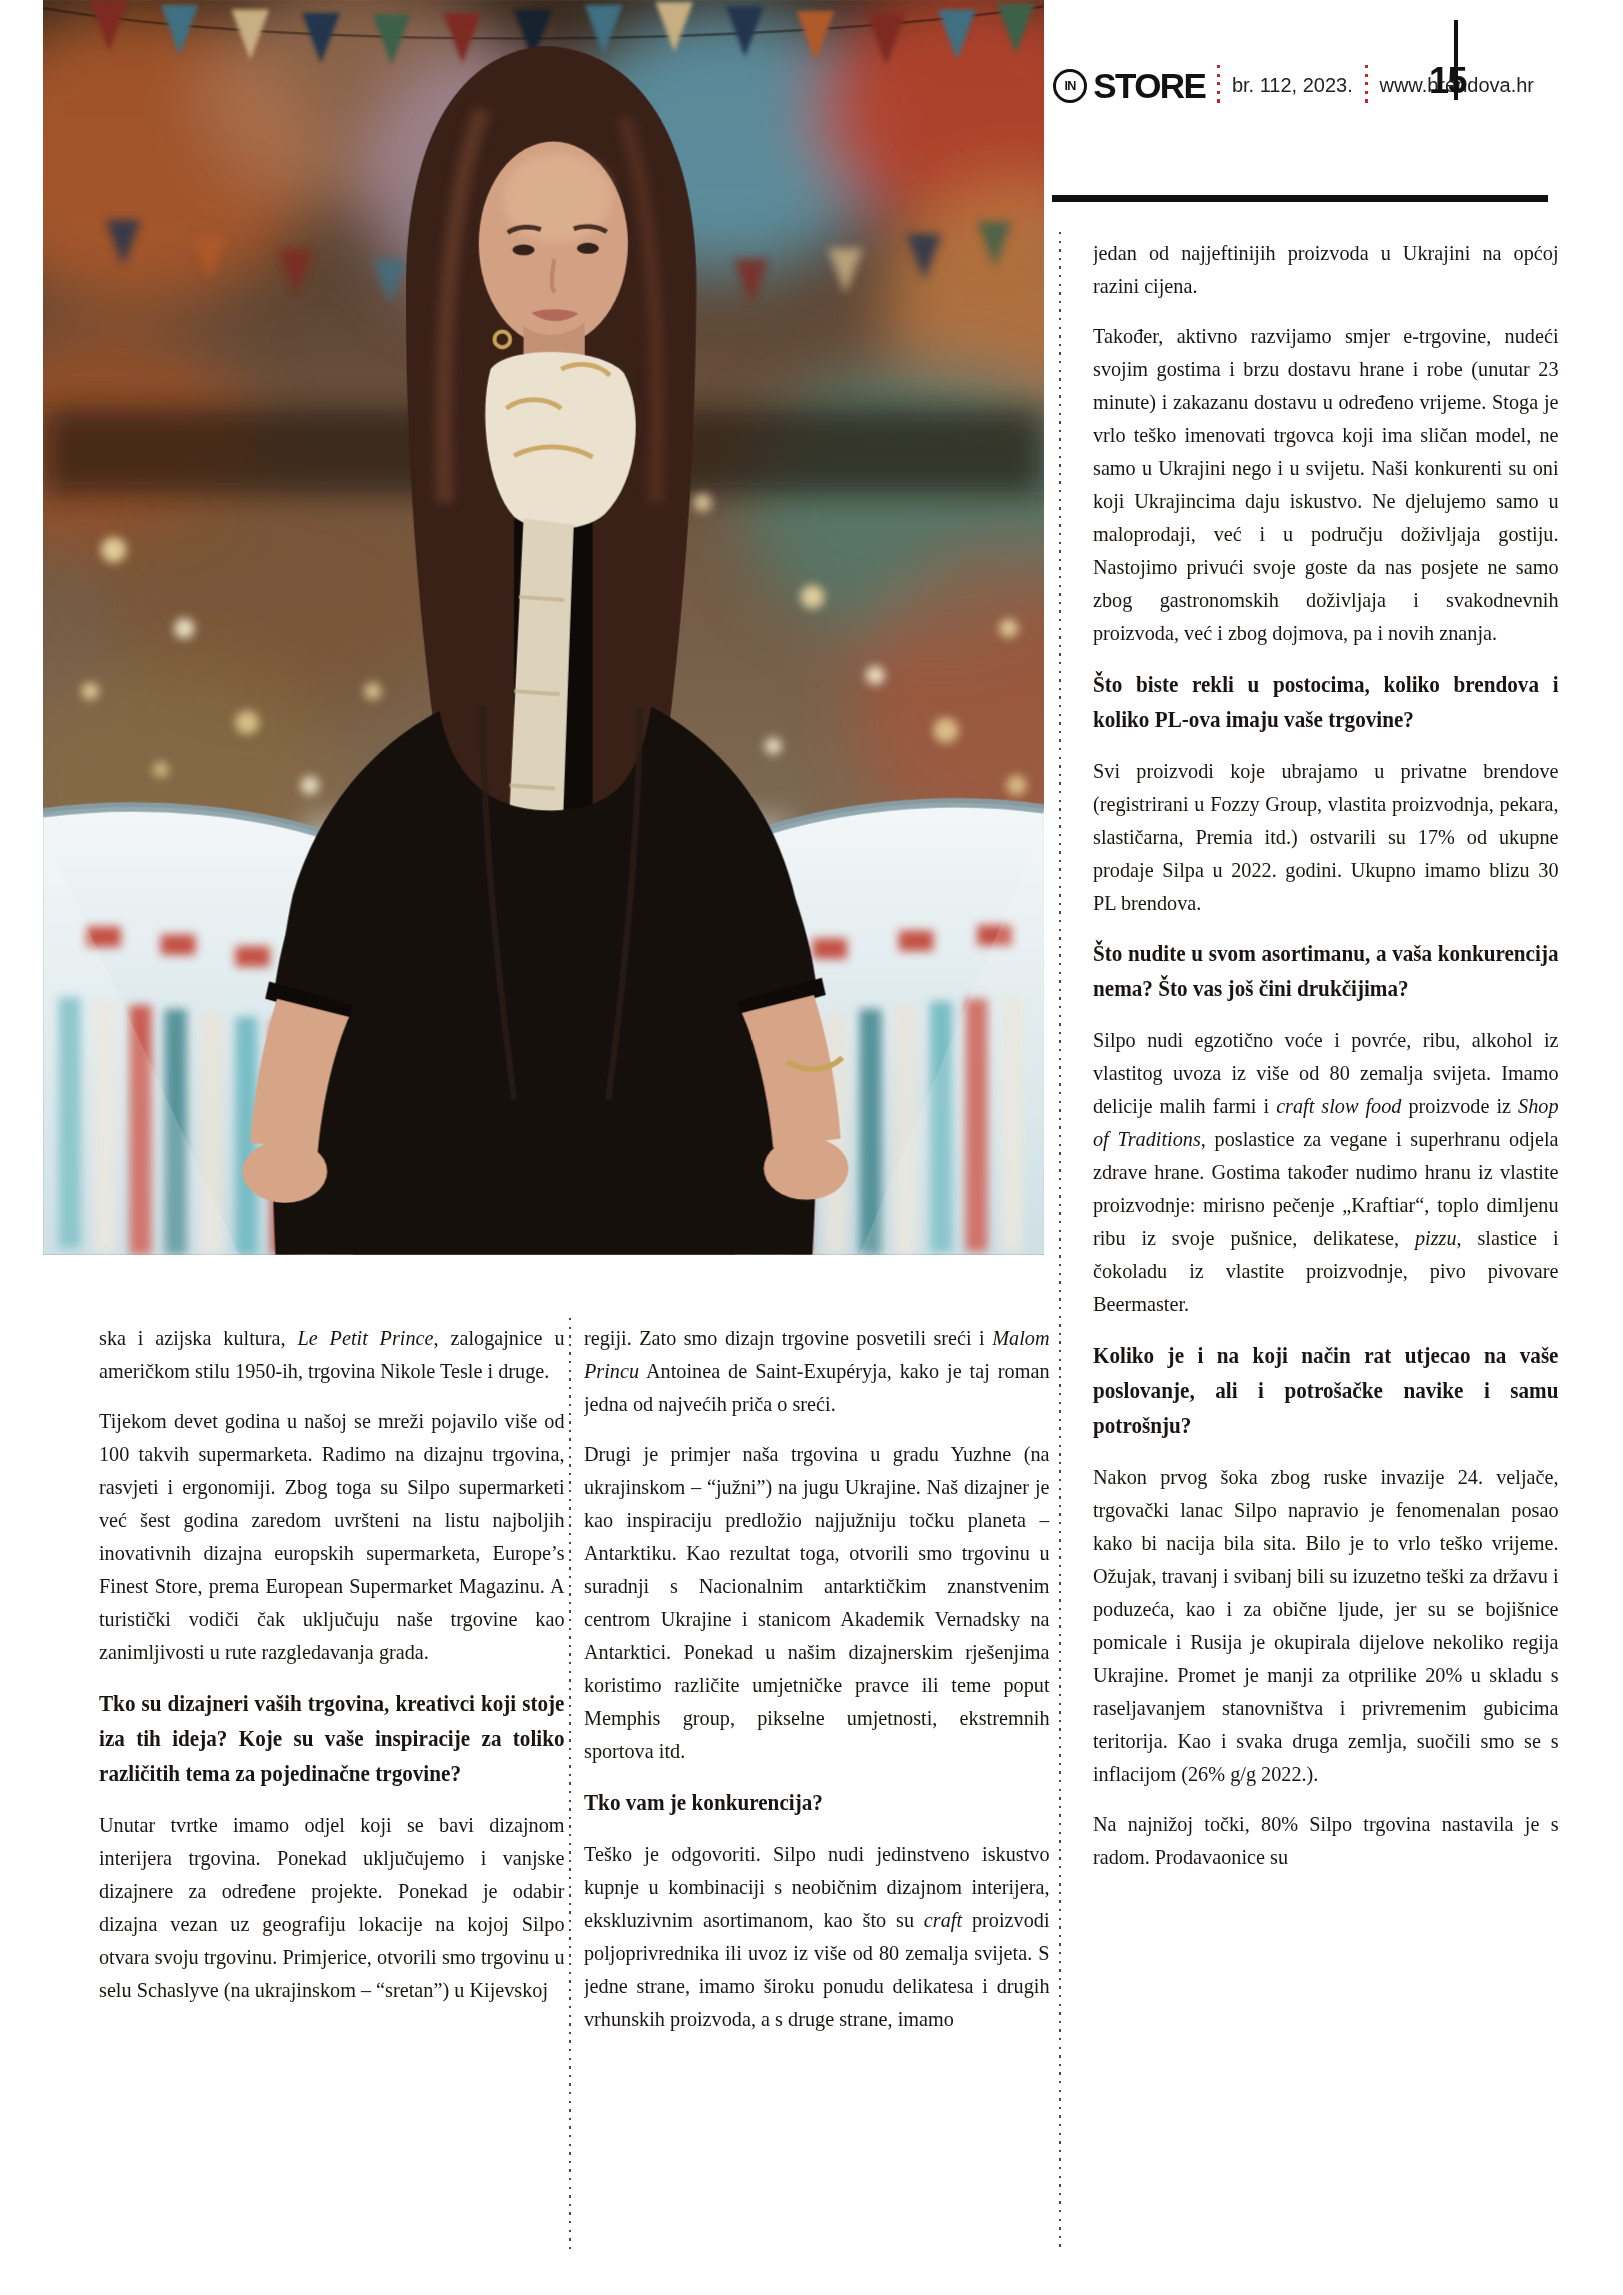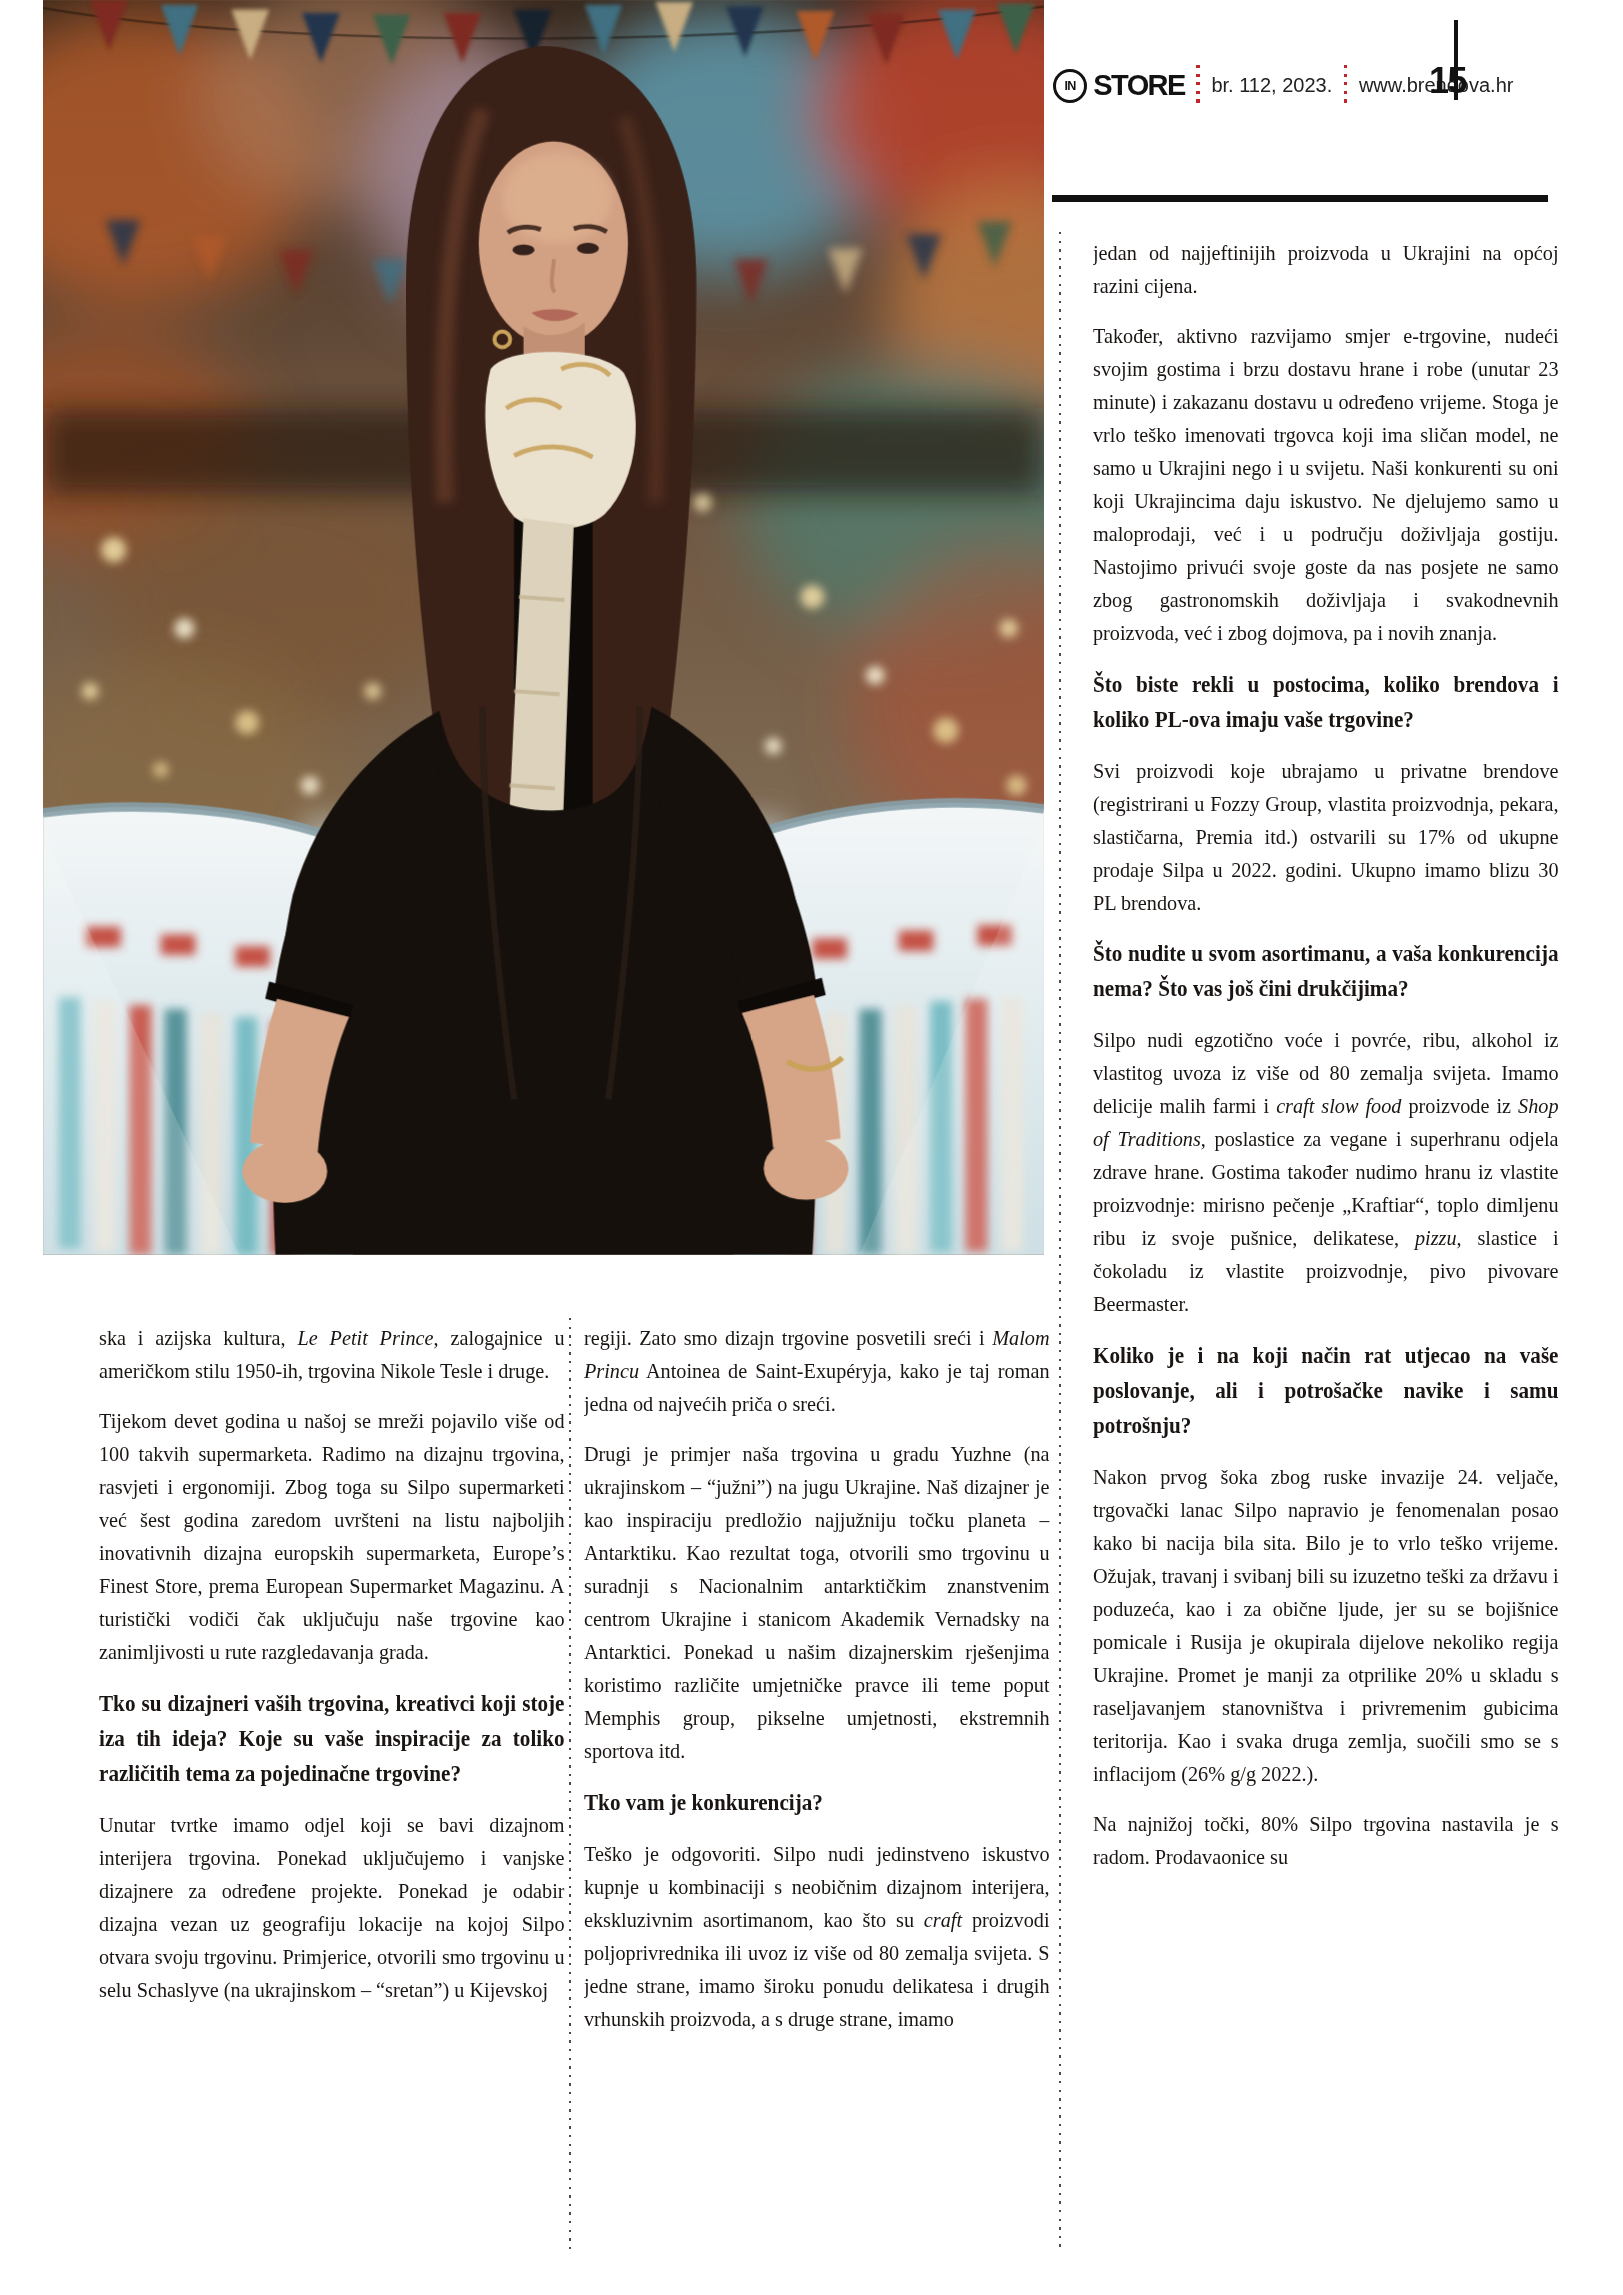--- a/index.html
+++ b/index.html
@@ -6,21 +6,21 @@
   .page{position:relative;width:1623px;height:2295px;background:#ffffff;overflow:hidden;
         font-family:"Liberation Serif","DejaVu Serif",serif;color:#1a1512;}
 
   
   .header-row{position:absolute;left:1053px;top:61px;height:49px;display:flex;align-items:center;gap:11.8px;
               font-family:"Liberation Sans","DejaVu Sans",sans-serif;}
   .logo{display:flex;align-items:center;gap:6.3px;}
   .logo-circle{width:28px;height:28px;border:3.9px solid #121212;border-radius:50%;
                display:flex;align-items:center;justify-content:center;
                font-weight:700;font-size:12.6px;letter-spacing:-0.8px;color:#121212;}
-  .logo-word{font-weight:700;font-size:29px;letter-spacing:-1.6px;color:#121212;}
+  .logo-word{font-weight:700;font-size:35px;letter-spacing:-1.6px;color:#121212;}
   .hdot{width:3.1px;height:41px;background-image:repeating-linear-gradient(to bottom,#c2262c 0 3.1px,transparent 3.1px 8.6px);}
   .issue, .website{font-size:20px;color:#222222;white-space:nowrap;}
   .page-bar{position:absolute;left:1454px;top:20.4px;width:3.9px;height:80px;background:#111111;}
   .page-num{position:absolute;left:1412px;top:60px;width:71px;text-align:center;
             font-family:"Liberation Sans","DejaVu Sans",sans-serif;font-weight:700;font-size:36px;letter-spacing:-1.6px;color:#121212;}
 
   
   .photo{position:absolute;left:43px;top:0;width:1001px;height:1255px;overflow:hidden;background:#6e5440;}
 
   

